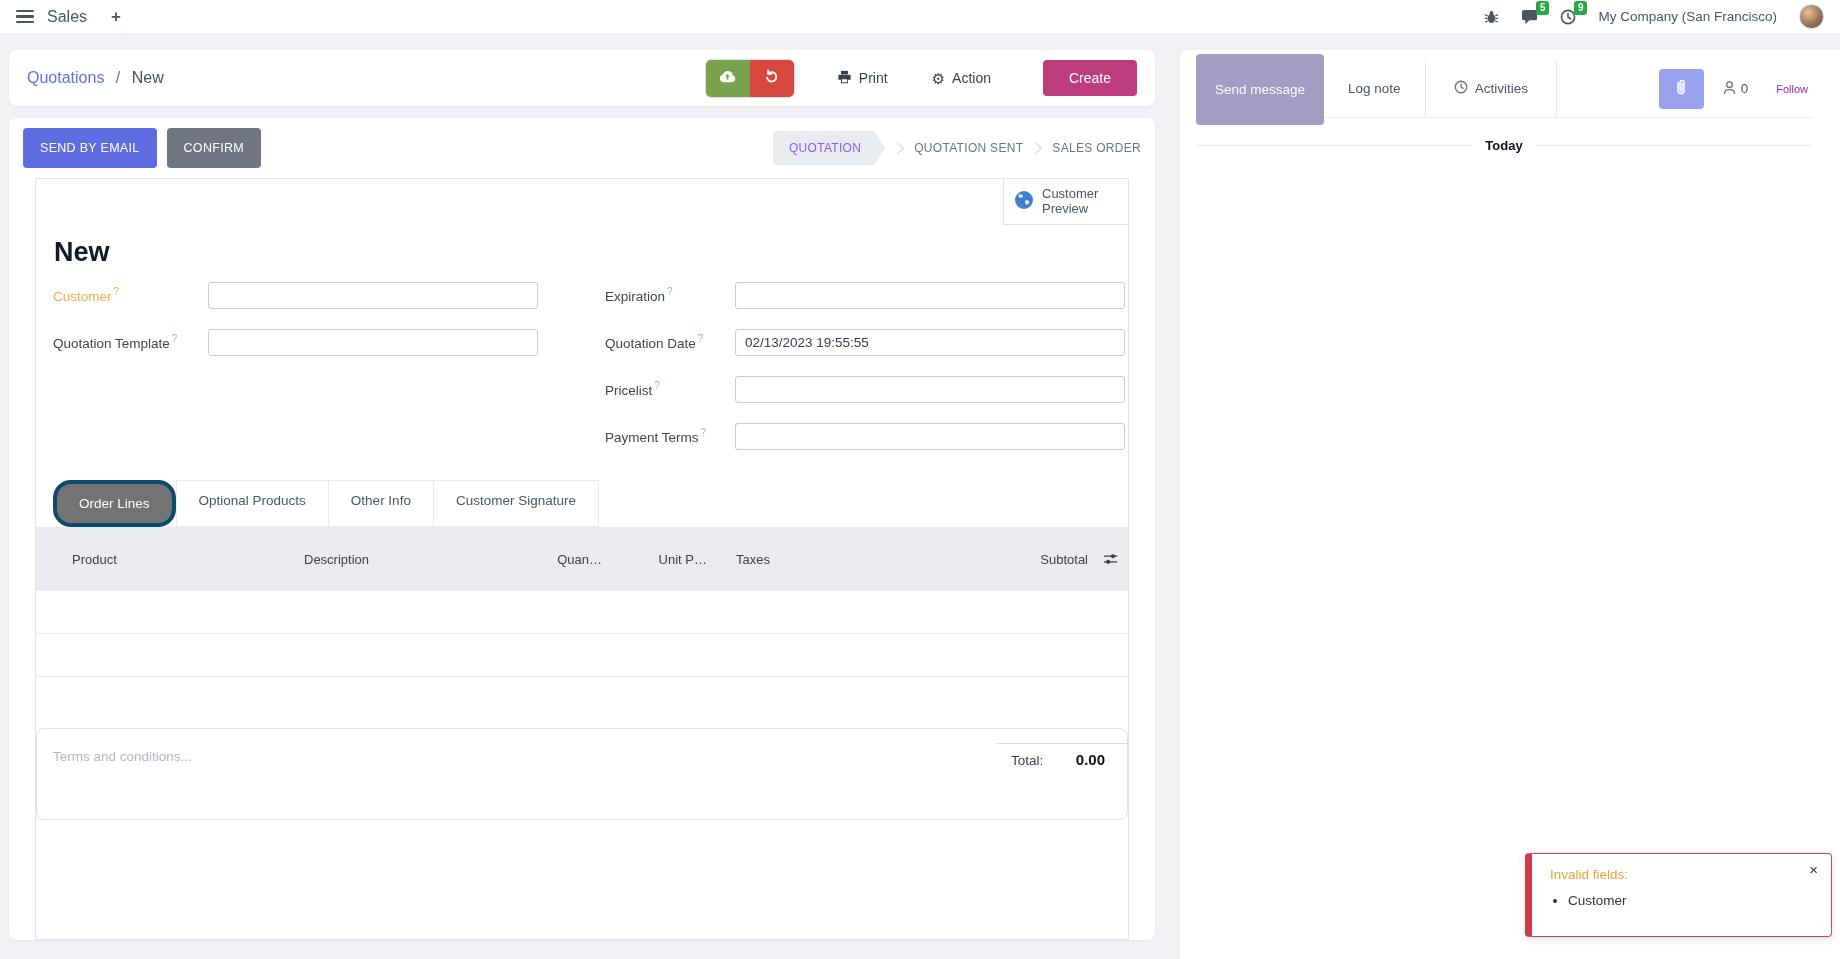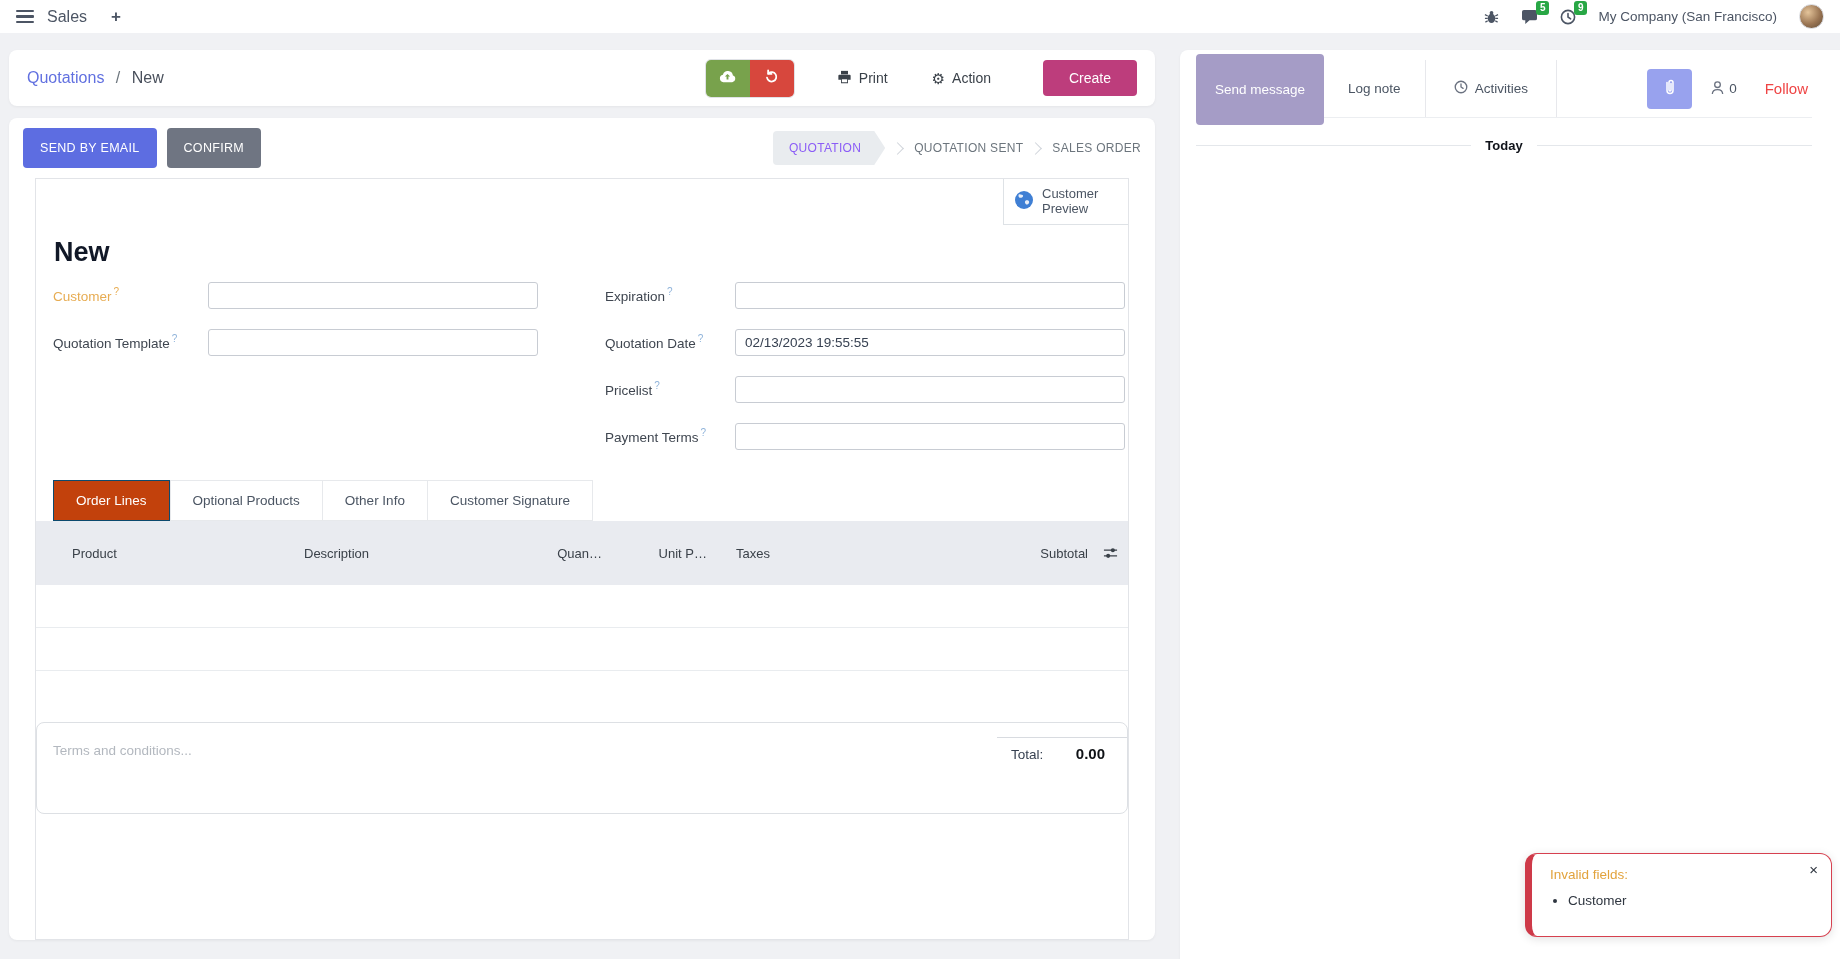--- a/index.html
+++ b/index.html
@@ -68,21 +68,21 @@
   .flabel sup { font-size:10px; color:#8fb3da; margin-left:2px; }
   .flabel.invalid { color:#e7ac52; }
   .flabel.invalid sup { color:#e7ac52; }
   .finput { width:100%; height:27px; border:1px solid #c8ccd3; border-radius:3px; padding:2px 9px;
     font-size:13.5px; color:#374151; font-family:inherit; outline:none; background:#fff; }
 
   .tabs { display:flex; margin:10px 0 0 17px; }
   .tab { padding:12px 22px; font-size:13.5px; color:#4b5563; background:#fff; border:1px solid #e7e9ec;
     border-left:none; cursor:pointer; }
   .tab:nth-child(2) { border-left:1px solid #e7e9ec; }
-  .tab.active { background:#c2410c; color:#fff; border:1px solid #0c4a6e; border-radius:0; }
+  .tab.active { background:#737373; color:#fff; border:4px solid #0c4a6e; border-radius:18px; }
 
   .olist-head { height:64px; background:#e9ebf0; display:flex; align-items:center; position:relative;
     font-size:13px; color:#3a4149; }
   .c-product { width:268px; padding-left:36px; }
   .c-desc { width:180px; }
   .c-qty { width:118px; text-align:right; }
   .c-unit { width:105px; text-align:right; }
   .c-tax { width:160px; padding-left:29px; }
   .c-sub { flex:1; text-align:right; padding-right:40px; }
   .opt-cols { position:absolute; right:10px; top:50%; transform:translateY(-50%); cursor:pointer; display:flex; }
@@ -111,39 +111,39 @@
   .ch-rest { flex:1; display:flex; align-items:center; align-self:stretch; border-bottom:1px solid #eceef1; }
   .ch-lognote { margin-left:24px; font-size:13.5px; color:#4b5563; cursor:pointer; }
   .ch-activities { margin-left:24px; display:flex; align-items:center; gap:7px; padding:0 28px;
     align-self:stretch; border-left:1px solid #e7e8ec; border-right:1px solid #e7e8ec;
     font-size:13.5px; color:#4b5563; cursor:pointer; }
   .ch-spacer { flex:1; }
   .btn-clip { width:45px; height:40px; background:#98a2ee; border:none; border-radius:4px;
     display:flex; align-items:center; justify-content:center; cursor:pointer; }
   .ch-followers { margin-left:18px; display:flex; align-items:center; gap:4px; font-size:13.5px;
     color:#4b5563; cursor:pointer; }
-  .ch-follow { margin-left:28px; margin-right:4px; font-size:15px; color:#ef4444; cursor:pointer; }
+  .ch-follow { margin-left:28px; margin-right:4px; font-size:11px; color:#a21caf; cursor:pointer; }
 
   .today-divider { margin:20px 0 12px; display:flex; align-items:center; gap:14px;
     font-size:13px; font-weight:bold; color:#10131a; }
   .today-divider::before, .today-divider::after { content:""; flex:1; border-top:1px solid #e4e7eb; }
 
   .message { display:flex; align-items:center; gap:12px; background:#edf1f8; border-radius:4px;
     padding:6px 12px; min-height:42px; }
   .msg-avatar { position:relative; width:38px; height:38px; flex:0 0 38px; }
   .msg-avatar .photo { width:38px; height:38px; border-radius:50%;
     background:radial-gradient(circle at 35% 30%, #e8caa0, #9a7553 55%, #55432f); }
   .presence { position:absolute; right:-2px; bottom:-2px; width:13px; height:13px; border-radius:50%;
     background:#6f5a9e; border:2px solid #edf1f8; }
   .msg-author { font-size:13.5px; color:#10131a; }
   .msg-text { font-size:13.5px; color:#333a44; margin-top:3px; }
 
   
   .toast { position:fixed; right:8px; bottom:22px; width:307px; min-height:84px; background:#fff;
-    border:1px solid #d6404f; border-left:7px solid #ce3a49; border-radius:12px;
+    border:1px solid #d6404f; border-left:7px solid #ce3a49; border-radius:4px;
     box-shadow:0 2px 10px rgba(0,0,0,.12); padding:13px 14px 14px 18px; }
   .toast-title { font-size:13.5px; color:#e2a33c; }
   .toast-close { position:absolute; top:7px; right:13px; font-size:15px; color:#2f3640; cursor:pointer; }
   .toast-list { margin:11px 0 0 18px; }
   .toast-list li { font-size:13.5px; color:#2f3640; }
 </style>
 </head>
 <body>
 
 <header class="navbar">

